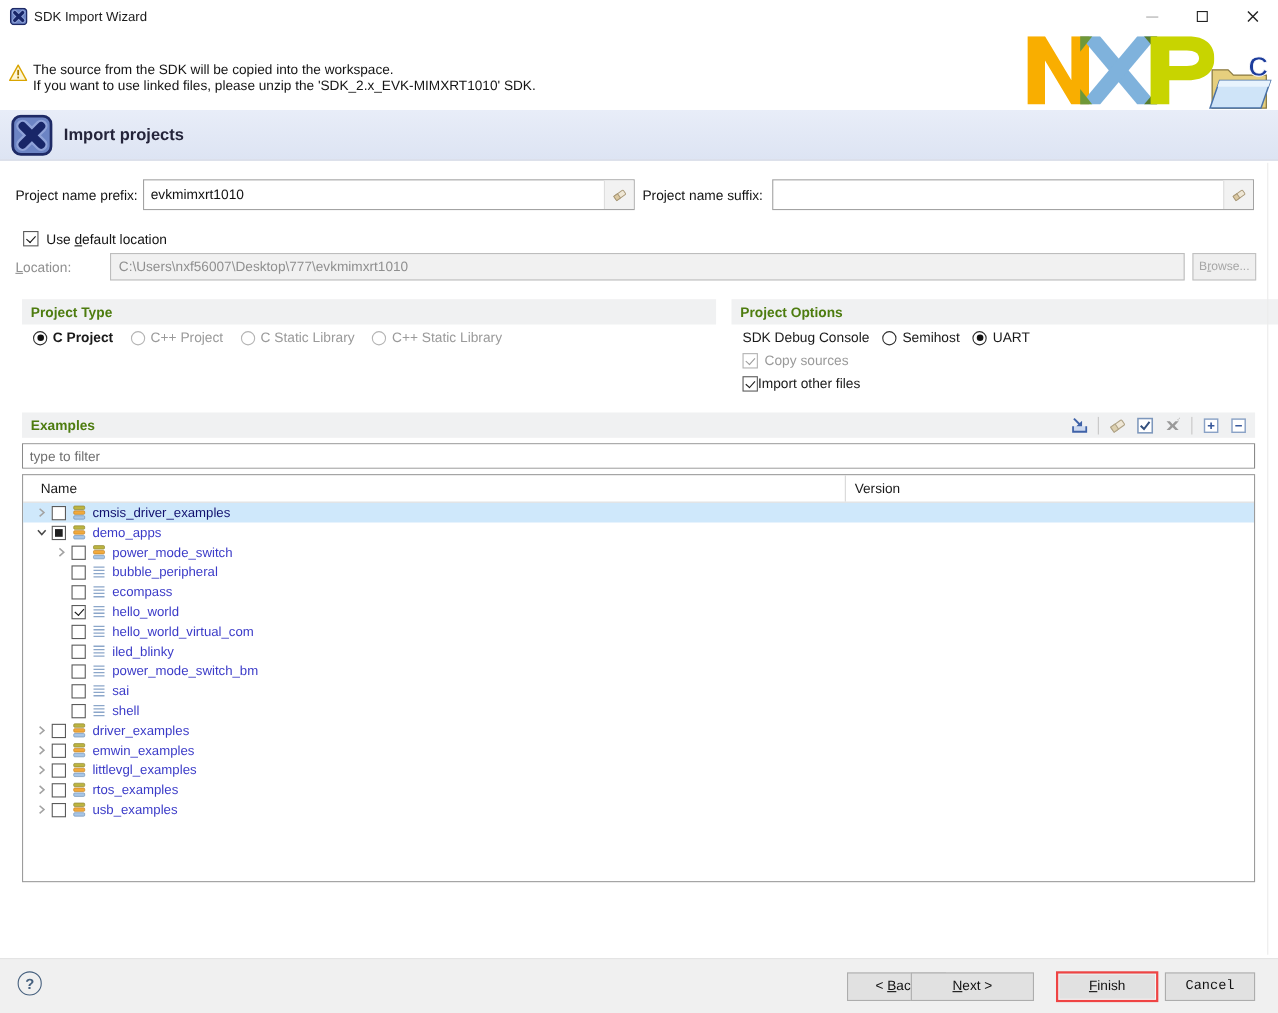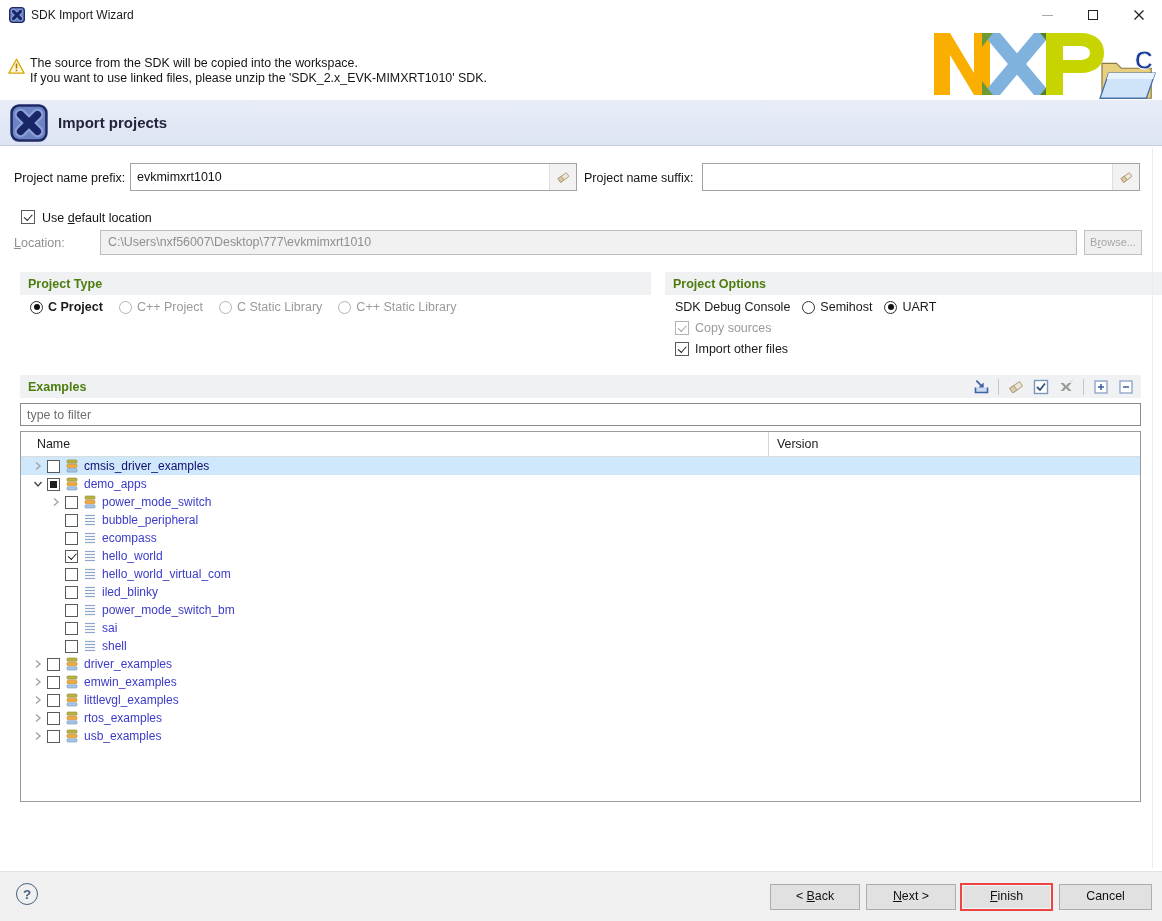--- a/index.html
+++ b/index.html
@@ -221,21 +221,21 @@
     </span>
     <span class="opt">
       <span class="radio sel"></span>
       <span class="t">UART</span>
     </span>
   </div>
   <div class="optrow" style="left:675px;top:321px;gap:6px;">
     <span class="cb lg checked disabled"></span>
     <span class="t" style="color:#9a9a9a;">Copy sources</span>
   </div>
-  <div class="optrow" style="left:675px;top:342px;gap:6px;">
+  <div class="optrow" style="left:675px;top:342px;">
     <span class="cb lg checked"></span>
     <span class="t">Import other files</span>
   </div>
 
   
   <div class="gbar" style="left:20px;top:375px;width:1121px;">
     <span class="gt">Examples</span>
     <span class="toolbar">
       <span class="tb-ic">
         <svg width="19" height="18" viewBox="0 0 18 18">
@@ -546,17 +546,17 @@
       </div>
   </div>
   <div class="rightline"></div>
 
   
   <div class="footer"></div>
   <div class="help-btn">
       <span>?</span>
     </div>
   <div class="fbtn" style="left:770px;width:90px;">&lt; <u>B</u>ack</div>
-  <div class="fbtn" style="left:866px;width:90px;"><u>N</u>ext &gt;</div>
+  <div class="fbtn" style="left:828px;width:112px;"><u>N</u>ext &gt;</div>
   <div class="fbtn default" style="left:960px;width:93px;"><u>F</u>inish</div>
-  <div class="fbtn" style="left:1059px;width:93px;">Cancel</div>
+  <div class="fbtn" style="left:1059px;width:82px;font-family:Liberation Mono, monospace;">Cancel</div>
 
 </div>
 
 </body></html>

